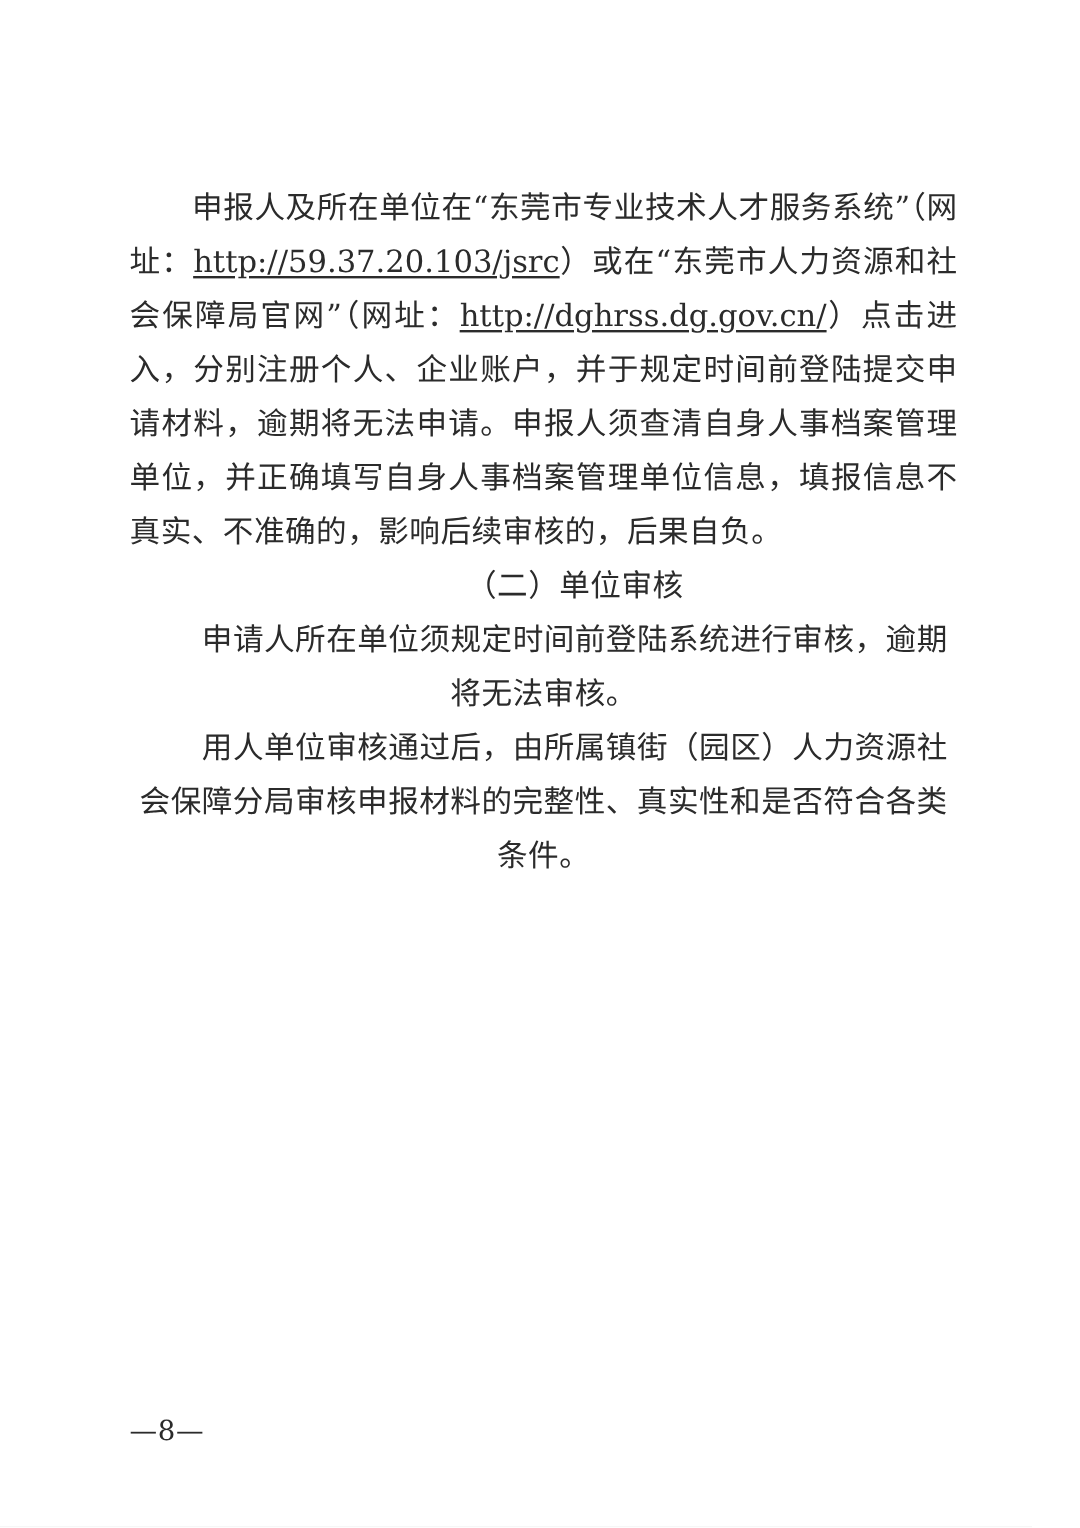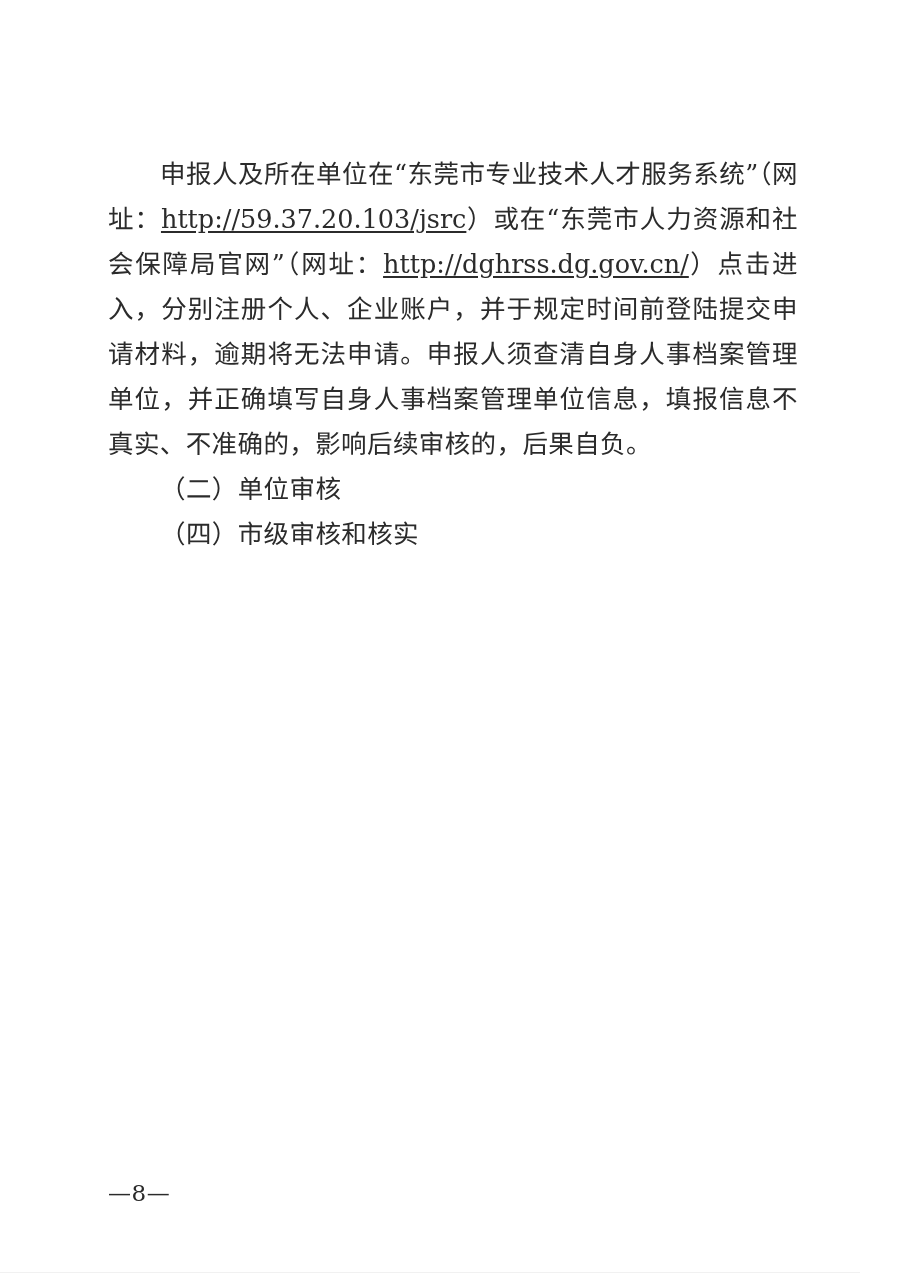--- a/index.html
+++ b/index.html
@@ -54,20 +54,21 @@
   }
   .para.body {
     text-indent: 52px;
   }
   .para.heading {
     text-indent: 52px;
     text-align: left;
   }
   .para + .para {
     margin-top: 0;
+    text-align: center;
   }
 
   
   .url {
     text-decoration: underline;
     text-underline-offset: 3px;
     font-family: "DejaVu Serif", "Liberation Serif", serif;
     letter-spacing: 0;
   }
 
@@ -87,18 +88,19 @@
 <body>
 
 <div class="page">
 
   <div class="scan-edge-right"></div>
   <div class="scan-edge-bottom"></div>
 
   <div class="text-block" id="body-container">
       <p class="para body"><span>申报人及所在单位在“东莞市专业技术人才服务系统”（网址：</span><span class="url">http://59.37.20.103/jsrc</span><span>）或在“东莞市人力资源和社会保障局官网”（网址：</span><span class="url">http://dghrss.dg.gov.cn/</span><span>）点击进入，分别注册个人、企业账户，并于规定时间前登陆提交申请材料，逾期将无法申请。申报人须查清自身人事档案管理单位，并正确填写自身人事档案管理单位信息，填报信息不真实、不准确的，影响后续审核的，后果自负。</span></p>
       <p class="para heading"><span>（二）单位审核</span></p>
-      <p class="para heading"><span>（四）市级审核和核实</span></p>
+      <p class="para body"><span>申请人所在单位须规定时间前登陆系统进行审核，逾期将无法审核。</span></p>
+      <p class="para body"><span>用人单位审核通过后，由所属镇街（园区）人力资源社会保障分局审核申报材料的完整性、真实性和是否符合各类条件。</span></p>
     </div>
 
   <div class="footer">—8—</div>
 
 </div>
 
 </body></html>

